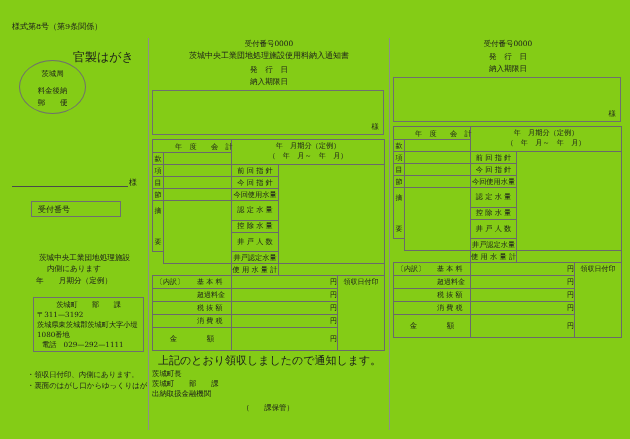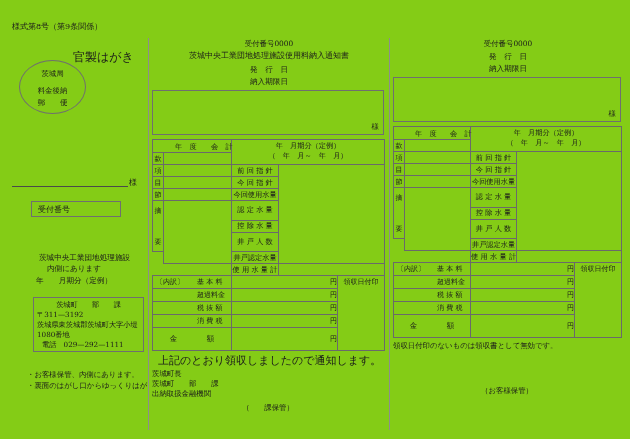--- a/index.html
+++ b/index.html
@@ -116,21 +116,21 @@
 
     <div class="abs boxed" style="left:33px; top:259px; width:111px; height:55px;">
       <div class="t center" style="font-size:7.2px; margin-top:2px;">茨城町　　部　　課</div>
       <div class="t" style="font-size:7.2px; margin:1px 0 0 3px;">〒311—3192</div>
       <div class="t" style="font-size:7.2px; margin:1px 0 0 3px;">茨城県東茨城郡茨城町大字小堤</div>
       <div class="t" style="font-size:7.2px; margin:1px 0 0 3px;">1080番地</div>
       <div class="t" style="font-size:7.2px; margin:1px 0 0 8px;">電話　029—292—1111</div>
     </div>
 
     <div class="abs" style="left:27px; top:330px; width:121px;">
-      <div class="t" style="font-size:7.4px; margin-top:2px;">・お客様保管、内側にあります。</div>
+      <div class="t" style="font-size:7.4px; margin-top:2px;">・領収日付印、内側にあります。</div>
       <div class="t" style="font-size:7.4px; margin-top:2px;">・裏面のはがし口からゆっくりはが</div>
     </div>
   </div>
 
   <div class="abs" style="left:152px; top:38px; width:234px; height:392px;">
 
     <div class="t right" style="width:234px; font-size:7.4px; margin-top:1px;">受付番号0000</div>
 
     <div class="t center" style="width:234px; font-size:8px; margin-top:3px;">茨城中央工業団地処理施設使用料納入通知書</div>
 
@@ -360,19 +360,15 @@
           </td>
           <td colspan="2" class="yen notop">円</td>
         </tr>
         <tr>
           <td colspan="2" class="cell-c" style="height:22px; font-size:7.4px;">金　　　　額</td>
           <td colspan="2" class="yen" style="height:22px;">円</td>
         </tr>
       </tbody>
     </table>
 
-    <div style="margin-top:3px;">
-      <div class="t" style="font-size:7.4px;">領収日付印のないものは領収書として無効です。</div>
-      <div class="t center" style="font-size:7.4px; margin-top:36px; width:228px;">（お客様保管）</div>
-    </div>
   </div>
 
 </div>
 
 </body></html>

